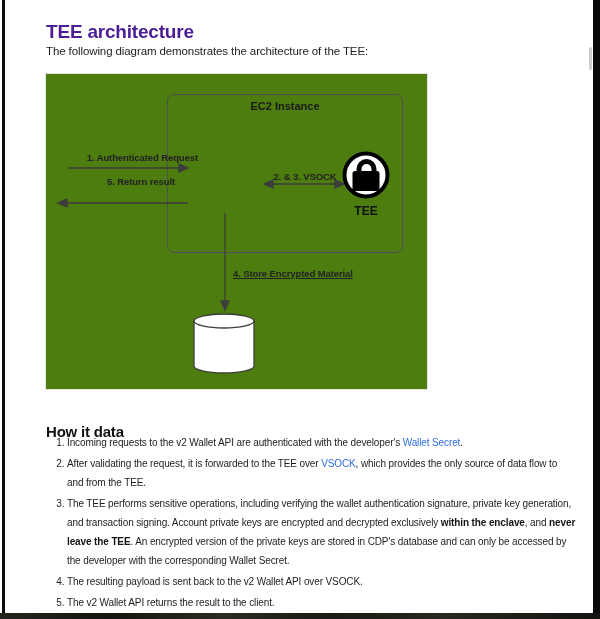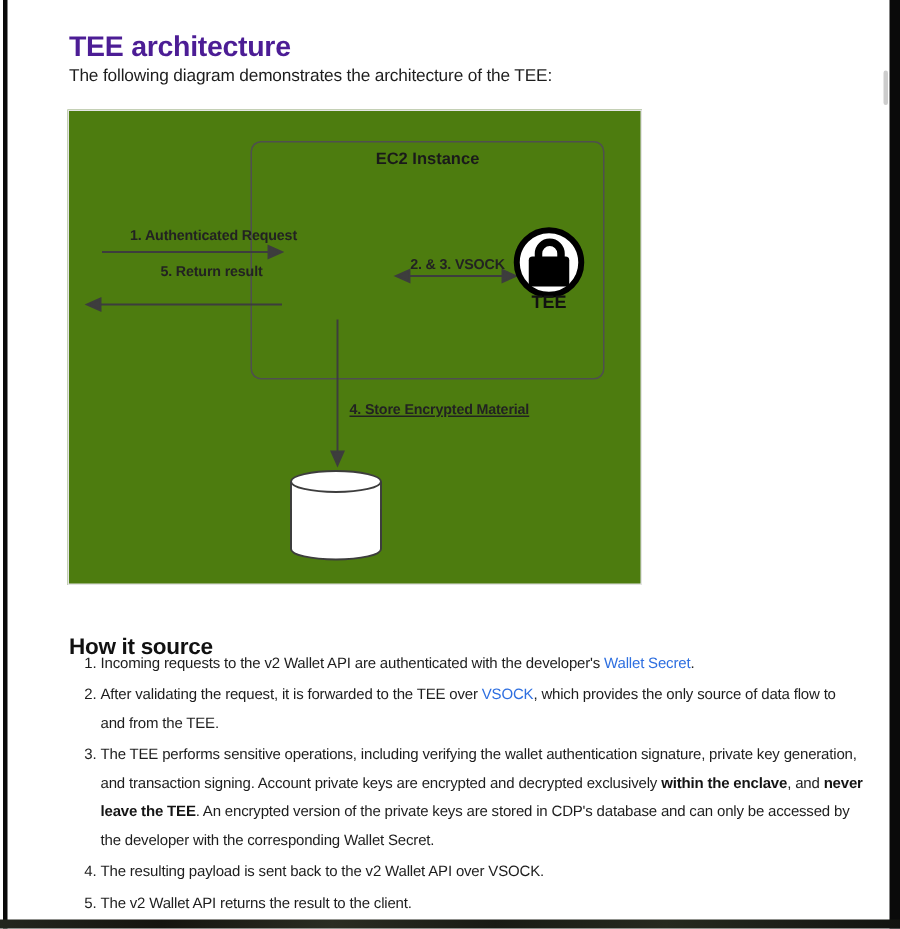--- a/index.html
+++ b/index.html
@@ -25,21 +25,21 @@
   .ec2-box{position:absolute;left:121px;top:20px;width:236px;height:159px;border:1.5px solid #4f4f4f;border-radius:7px;background:transparent;}
   .ec2-label{position:absolute;left:121px;top:26px;width:236px;text-align:center;font-size:11px;font-weight:600;color:#1a1a1a;}
   .parent-box{position:absolute;left:140px;top:79px;width:78px;height:60px;border:1.5px solid #4f4f4f;border-radius:7px;background:#fff;
     display:flex;align-items:center;justify-content:center;text-align:center;font-size:11px;font-weight:500;color:#1a1a1a;line-height:15px;padding:0 8px;}
   .svg-overlay{position:absolute;left:0;top:0;width:381px;height:315px;pointer-events:none;}
   .lbl{position:absolute;font-size:9.5px;font-weight:700;color:#222;line-height:11px;letter-spacing:-0.1px;}
   .lbl-auth{left:40px;top:68px;width:112px;text-align:right;margin-top:10px;}
   .lbl-return{left:45px;top:102px;width:100px;text-align:center;}
   .lbl-vsock{left:215px;top:97px;width:88px;text-align:center;white-space:nowrap;}
   .lbl-store{left:187px;top:194px;white-space:nowrap;text-decoration:underline;}
-  .tee-label{position:absolute;left:295px;top:120px;width:50px;text-align:center;font-size:12px;font-weight:600;color:#111;}
+  .tee-label{position:absolute;left:295px;top:130px;width:50px;text-align:center;font-size:12px;font-weight:600;color:#111;}
   .db-label{position:absolute;left:146px;top:260px;width:64px;text-align:center;font-size:11px;font-weight:500;color:#1a1a1a;line-height:14px;}
 
   .how-heading{position:absolute;left:46px;top:411px;font-size:15px;font-weight:700;color:#111;letter-spacing:-0.2px;}
   .steps{position:absolute;left:46px;top:433px;width:530px;}
   .steps ol{margin:0;padding:0 0 0 21px;font-size:10px;line-height:19px;color:#1d1d1d;letter-spacing:-0.12px;}
   .steps li{margin-bottom:2px;}
   .steps .link{color:#2e6fe0;cursor:pointer;}
   .steps b{font-weight:700;color:#141414;}
 </style>
 </head>
@@ -92,21 +92,21 @@
     </g>
   </svg>
 
   <div class="lbl lbl-auth">1. Authenticated Request</div>
   <div class="lbl lbl-return">5. Return result</div>
   <div class="lbl lbl-vsock">2. &amp; 3. VSOCK</div>
   <div class="lbl lbl-store">4. Store Encrypted Material</div>
   <div class="tee-label">TEE</div>
 </div>
 
-<h2 class="how-heading">How it source</h2>
+<h2 class="how-heading">How it data</h2>
 
 <div class="steps">
   <ol>
       <li><span>Incoming requests to the v2 Wallet API are authenticated with the developer's </span><span class="link">Wallet Secret</span><span>.</span></li>
       <li><span>After validating the request, it is forwarded to the TEE over </span><span class="link">VSOCK</span><span>, which provides the only source of data flow to and from the TEE.</span></li>
       <li><span>The TEE performs sensitive operations, including verifying the wallet authentication signature, private key generation, and transaction signing. Account private keys are encrypted and decrypted exclusively </span><b>within the enclave</b><span>, and </span><b>never leave the TEE</b><span>. An encrypted version of the private keys are stored in CDP's database and can only be accessed by the developer with the corresponding Wallet Secret.</span></li>
       <li><span>The resulting payload is sent back to the v2 Wallet API over VSOCK.</span></li>
       <li><span>The v2 Wallet API returns the result to the client.</span></li>
     </ol>
 </div>

